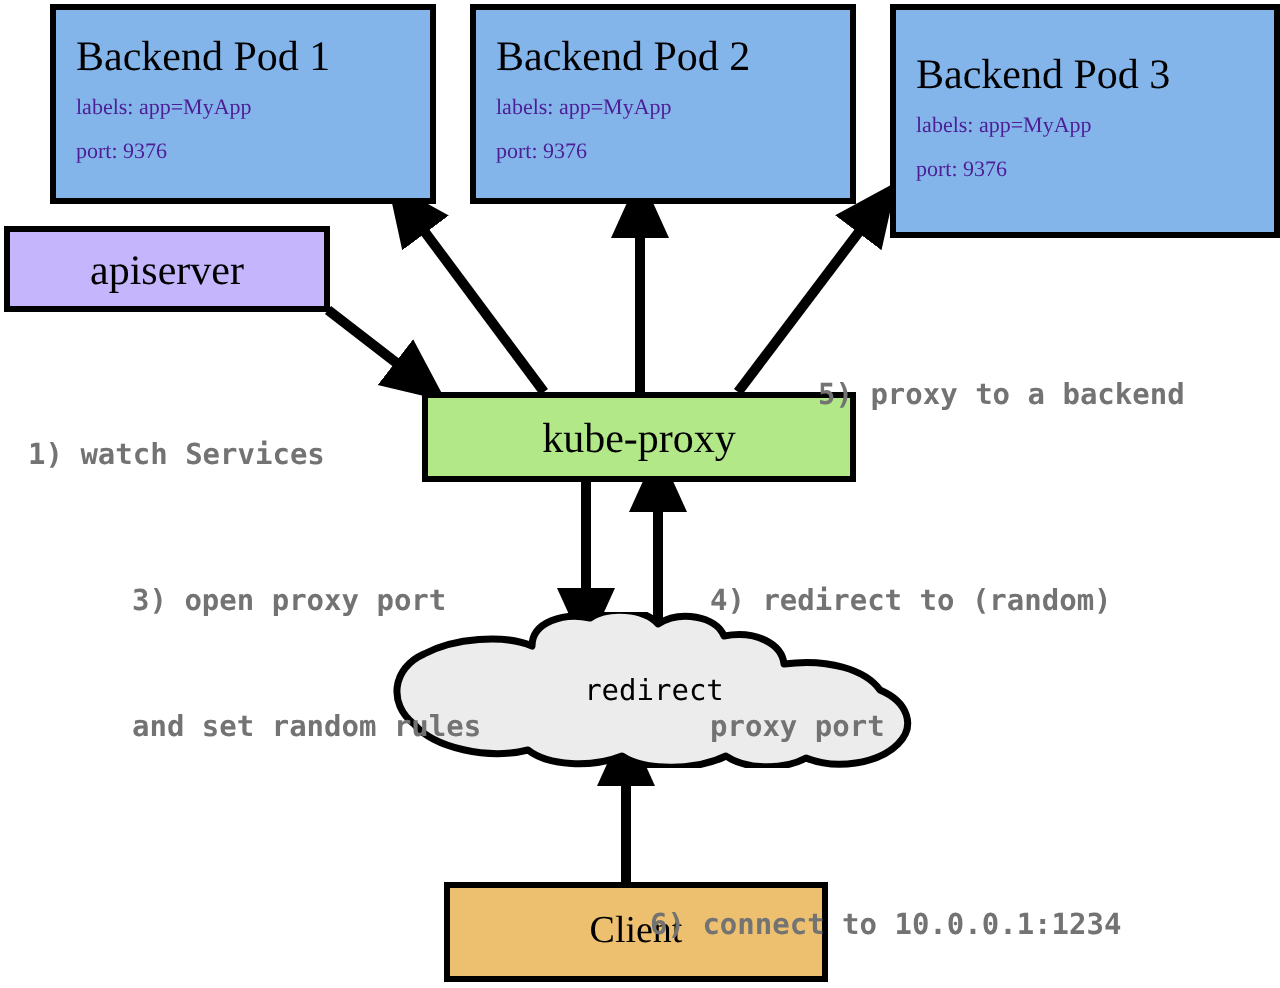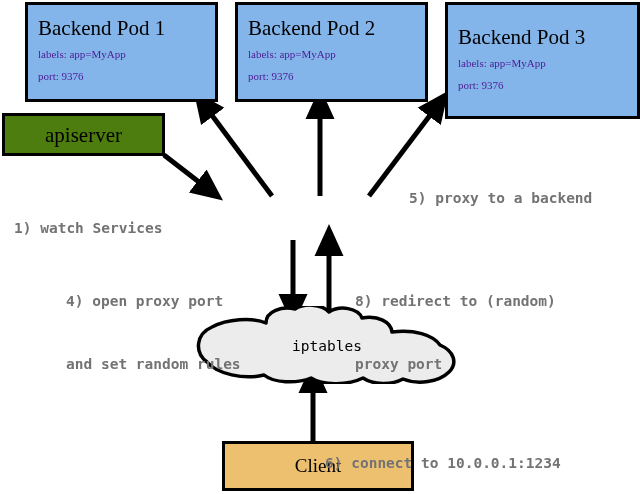--- a/index.html
+++ b/index.html
@@ -40,21 +40,21 @@
     color: #000;
     white-space: nowrap;
   }
   .pod-line {
     font-size: 11px;
     line-height: 22px;
     color: #4c1d95;
     white-space: nowrap;
   }
   #apiserver {
-    background: #4d7c0f;
+    background: #c4b5fd;
     align-items: center;
   }
   #apiserver .node-label {
     font-size: 21px;
     line-height: 26px;
   }
   #kubeproxy {
     background: #b2e888;
     align-items: center;
   }
@@ -140,21 +140,21 @@
                C222,23 241,29 248,39
                C262,45 266,57 257,66
                C247,76 226,79 211,73
                C200,79 181,79 171,72
                C157,79 131,80 119,72
                C104,78 82,77 72,69
                C52,74 25,68 15,56
                C2,46 4,28 20,21
                C35,13 60,11 74,17 Z" fill="#ececec" stroke="#000" stroke-width="3.5" stroke-linejoin="round"></path>
     </svg>
-    <div class="cloud-label">iptables</div>
+    <div class="cloud-label">redirect</div>
   </div>
 
   <div class="node pod" id="pod1" style="left:25px; top:2px; width:193px; height:100px;">
     <div class="pod-title">Backend Pod 1</div>
     <div class="pod-line">labels: app=MyApp</div>
     <div class="pod-line">port: 9376</div>
   </div>
 
   <div class="node pod" id="pod2" style="left:235px; top:2px; width:193px; height:100px;">
     <div class="pod-title">Backend Pod 2</div>
@@ -165,40 +165,43 @@
   <div class="node pod" id="pod3" style="left:445px; top:2px; width:195px; height:117px;">
     <div class="pod-title">Backend Pod 3</div>
     <div class="pod-line">labels: app=MyApp</div>
     <div class="pod-line">port: 9376</div>
   </div>
 
   <div class="node" id="apiserver" style="left:2px; top:113px; width:163px; height:43px;">
     <div class="node-label">apiserver</div>
   </div>
 
+  <div class="node" id="kubeproxy" style="left:211px; top:196px; width:217px; height:45px;">
+    <div class="node-label">kube-proxy</div>
+  </div>
 
   <div class="node" id="client" style="left:222px; top:441px; width:192px; height:50px;">
     <div class="node-label">Client</div>
   </div>
 
   <div class="edge-label" style="left:14px; top:176px;">
     <div>1) watch Services</div>
   </div>
 
   <div class="edge-label" style="left:66px; top:249px;">
-    <div>4) open proxy port</div>
+    <div>3) open proxy port</div>
     <div>and set random rules</div>
   </div>
 
   <div class="edge-label" style="left:325px; top:411px;">
     <div>6) connect to 10.0.0.1:1234</div>
   </div>
 
   <div class="edge-label" style="left:355px; top:249px;">
-    <div>8) redirect to (random)</div>
+    <div>4) redirect to (random)</div>
     <div>proxy port</div>
   </div>
 
   <div class="edge-label" style="left:409px; top:146px;">
     <div>5) proxy to a backend</div>
   </div>
 
 </div>
 
 </body></html>

